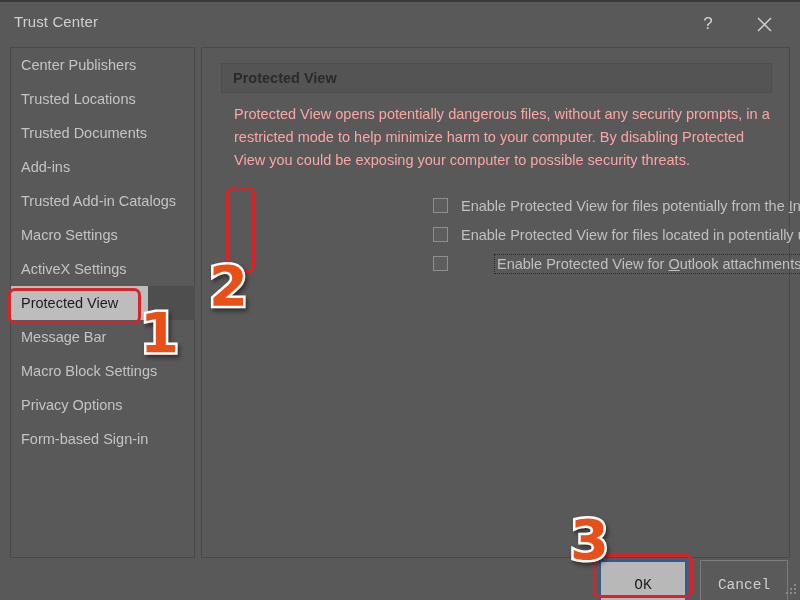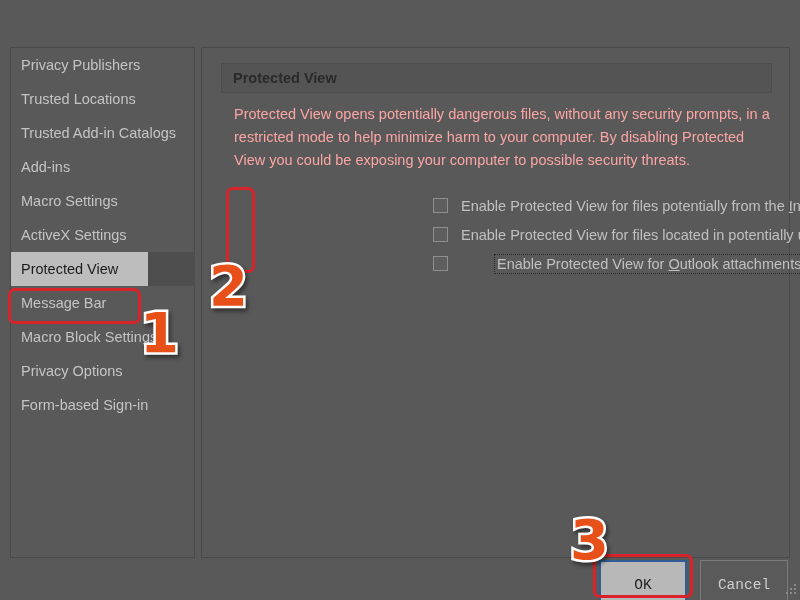--- a/index.html
+++ b/index.html
@@ -228,26 +228,37 @@
   }
   .marker-1 { left: 140px; top: 305px; }
   .marker-2 { left: 209px; top: 258px; }
   .marker-3 { left: 570px; top: 512px; }
 </style>
 </head>
 <body>
 
 <div class="dialog">
 
+  <div class="titlebar">
+    <div class="title-text">Trust Center</div>
+    <div class="win-btn win-help">?</div>
+    <div class="win-btn win-close">
+      <svg width="15" height="15" viewBox="0 0 15 15" aria-hidden="true">
+        <line x1="1" y1="1" x2="14" y2="14" stroke="#d2d2d2" stroke-width="1.4"></line>
+        <line x1="14" y1="1" x2="1" y2="14" stroke="#d2d2d2" stroke-width="1.4"></line>
+      </svg>
+    </div>
+  </div>
 
   <div class="sidebar">
-    <div class="side-item"><span>Privacy Publishers</span></div>
+    <div class="side-item"><span>Center Publishers</span></div>
     <div class="side-item"><span>Trusted Locations</span></div>
+    <div class="side-item"><span>Trusted Documents</span></div>
+    <div class="side-item"><span>Add-ins</span></div>
     <div class="side-item"><span>Trusted Add-in Catalogs</span></div>
-    <div class="side-item"><span>Add-ins</span></div>
     <div class="side-item"><span>Macro Settings</span></div>
     <div class="side-item"><span>ActiveX Settings</span></div>
     <div class="side-item selected"><span>Protected View</span></div>
     <div class="side-item"><span>Message Bar</span></div>
     <div class="side-item"><span>Macro Block Settings</span></div>
     <div class="side-item"><span>Privacy Options</span></div>
     <div class="side-item"><span>Form-based Sign-in</span></div>
   </div>
 
   <div class="content">

